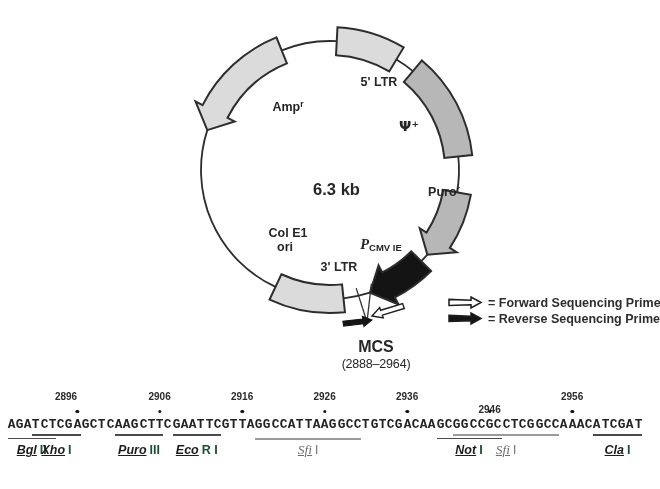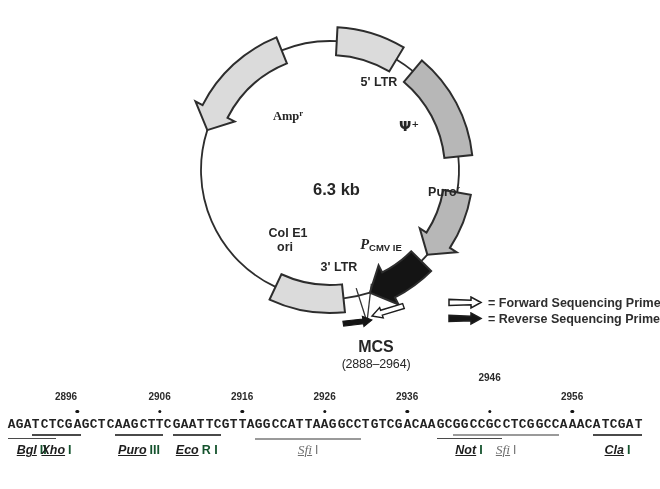--- a/index.html
+++ b/index.html
@@ -50,21 +50,21 @@
       <line x1="371.38443734240593" y1="283.7028071150949" x2="367" y2="322" stroke="#333" stroke-width="1.3"></line>
       <line x1="356.1891932865105" y1="288.13181686151194" x2="367" y2="322" stroke="#333" stroke-width="1.3"></line>
       <polygon points="0,0 -10,-5.5 -10,-2.6 -33,-3.4 -33,1.8 -10,2.6 -10,5.5" fill="#ffffff" stroke="#1d1d1d" stroke-width="1.4" transform="translate(372,316) rotate(161)"></polygon>
       <polygon points="0,0 -9,-5.2 -9,-2.4 -29,-3.4 -29,1.6 -9,2.4 -9,5.2" fill="#141414" stroke="#141414" stroke-width="1" transform="translate(372,320) rotate(-9)"></polygon>
     </svg>
 
   <div class="lab plasmid-size" style="left:331px;top:189px;">6.3 kb</div>
 
   <div id="map-labels">
       <div class="lab seg-label" style="left: 355px; top: 82px;"><span class="main">5' LTR</span></div>
-      <div class="lab seg-label" style="left: 264px; top: 116px; font-family: Liberation Serif, serif;"><span class="main">Amp</span><span class="sup">r</span></div>
+      <div class="lab seg-label" style="left: 264px; top: 107px;"><span class="main">Amp</span><span class="sup">r</span></div>
       <div class="lab psi-label" style="left: 409px; top: 126px;"><span class="main">Ψ</span><span class="sup">+</span></div>
       <div class="lab seg-label" style="left: 420px; top: 192px;"><span class="main">Puro</span><span class="sup">r</span></div>
       <div class="lab seg-label" style="left: 264px; top: 233px;"><span class="main">Col E1</span></div>
       <div class="lab seg-label" style="left: 261px; top: 247px;"><span class="main">ori</span></div>
       <div class="lab seg-label" style="left: 315px; top: 267px;"><span class="main">3' LTR</span></div>
       <div class="lab pcmv-label" style="left: 381px; top: 244px;"><span class="main">P</span><span class="sub">CMV IE</span></div>
       <div class="lab mcs-title" style="left: 376px; top: 347px;"><span class="main">MCS</span></div>
       <div class="lab mcs-range" style="left: 376px; top: 364px;"><span class="main">(2888–2964)</span></div>
     </div>
   <div id="legend">
@@ -162,21 +162,21 @@
       <div class="pos-num" style="left: 66px; top: 391px;">2896</div>
       <div class="pos-dot" style="left: 77.125px; top: 410px;"></div>
       <div class="pos-num" style="left: 159.625px; top: 391px;">2906</div>
       <div class="pos-dot" style="left: 159.625px; top: 410px;"></div>
       <div class="pos-num" style="left: 242.125px; top: 391px;">2916</div>
       <div class="pos-dot" style="left: 242.125px; top: 410px;"></div>
       <div class="pos-num" style="left: 324.625px; top: 391px;">2926</div>
       <div class="pos-dot" style="left: 324.625px; top: 410px;"></div>
       <div class="pos-num" style="left: 407.125px; top: 391px;">2936</div>
       <div class="pos-dot" style="left: 407.125px; top: 410px;"></div>
-      <div class="pos-num" style="left: 489.625px; top: 372px;">2946</div>
+      <div class="pos-num" style="left: 489.625px; top: 404px;">2946</div>
       <div class="pos-dot" style="left: 489.625px; top: 410px;"></div>
       <div class="pos-num" style="left: 572.125px; top: 391px;">2956</div>
       <div class="pos-dot" style="left: 572.125px; top: 410px;"></div>
       <div class="site-line" style="left: 7.5px; width: 48.5px; top: 437.5px; height: 1.7px; background: rgb(74, 74, 74);"></div>
       <div class="site-label" style="left: 31.75px; top: 440px;"><span class="it">Bgl</span><span class="ro">II</span></div>
       <div class="site-line" style="left: 32.25px; width: 48.5px; top: 434px; height: 1.7px; background: rgb(74, 74, 74);"></div>
       <div class="site-label" style="left: 56.5px; top: 440px;"><span class="it">Xho</span><span class="ro">I</span></div>
       <div class="site-line" style="left: 114.75px; width: 48.5px; top: 434px; height: 1.7px; background: rgb(74, 74, 74);"></div>
       <div class="site-label" style="left: 139px; top: 440px;"><span class="it">Puro</span><span class="ro">III</span></div>
       <div class="site-line" style="left: 172.5px; width: 48.5px; top: 434px; height: 1.7px; background: rgb(74, 74, 74);"></div>

